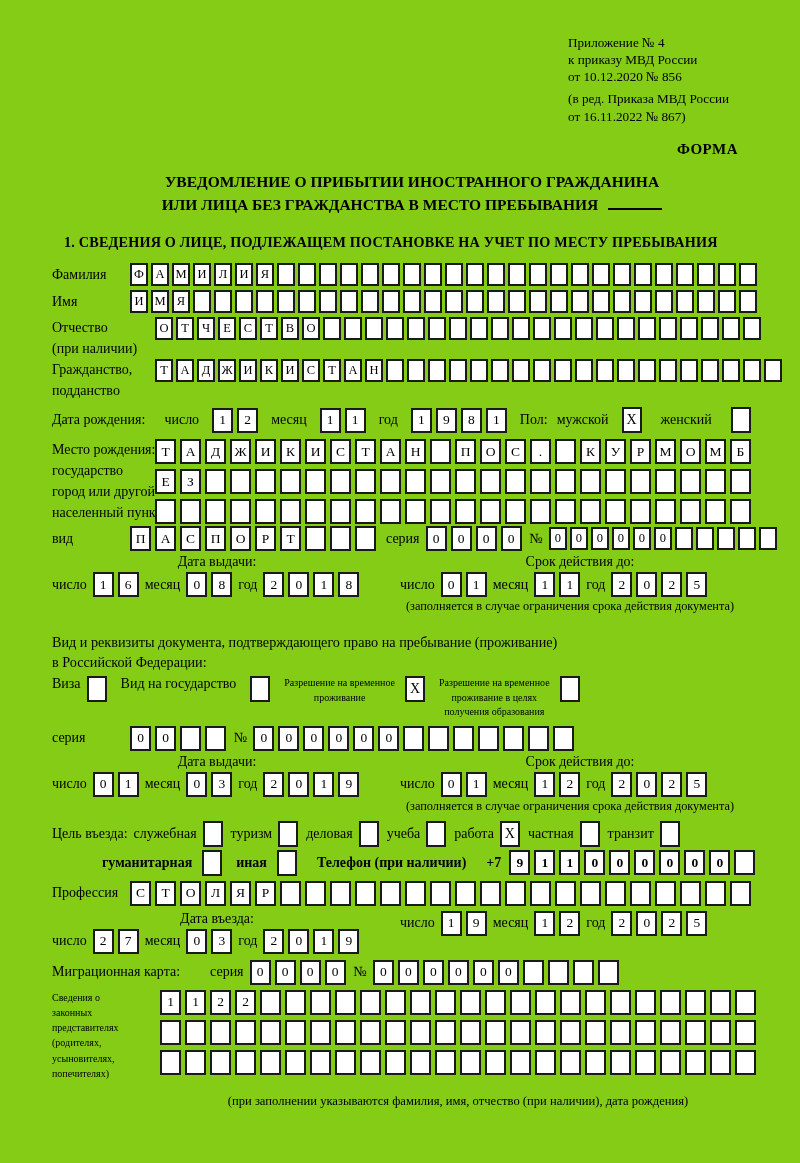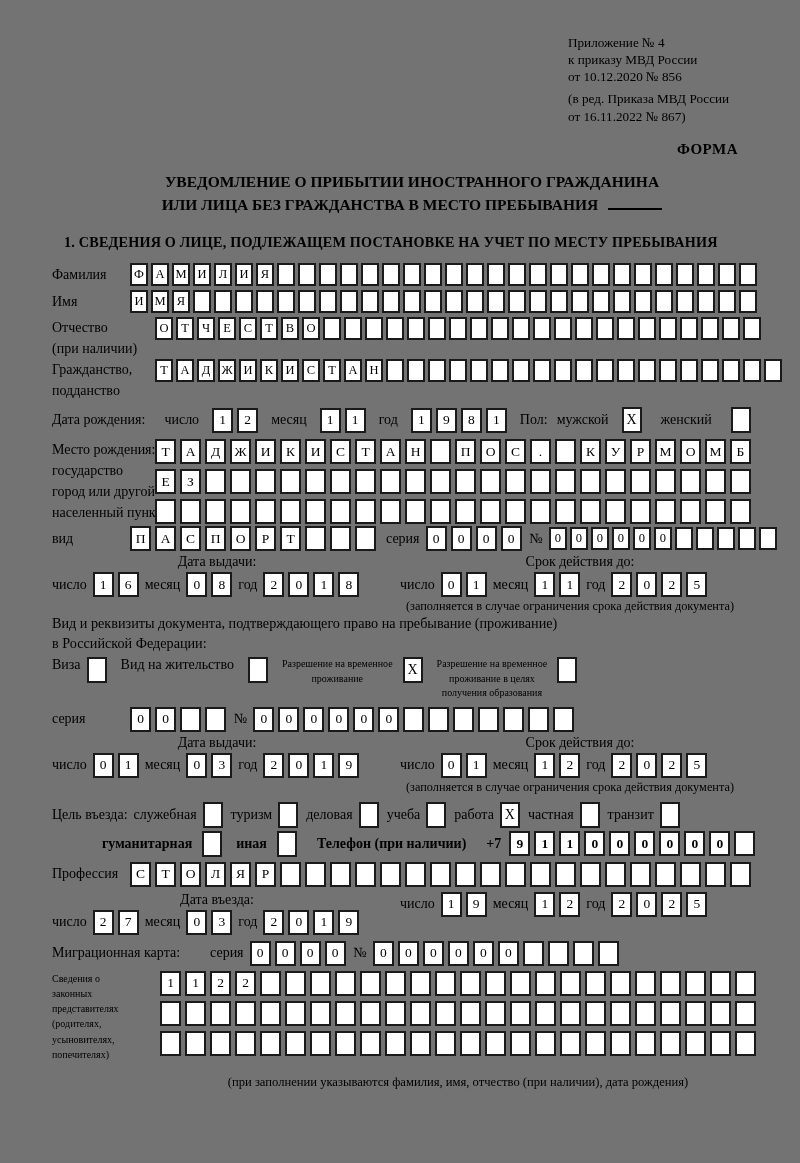--- a/index.html
+++ b/index.html
@@ -2,21 +2,21 @@
 <html><head>
 <meta charset="utf-8">
 <style>
   * { box-sizing: border-box; margin: 0; padding: 0; }
   html, body { background: #ffffff; }
   body {
     width: 800px; height: 1163px;
     font-family: "Liberation Serif", "DejaVu Serif", serif;
     color: #000;
   }
-  .page { position: relative; width: 800px; height: 1163px; padding: 34px 28px 17px 52px; overflow: hidden; background: #737373; }
+  .page { position: relative; width: 800px; height: 1163px; padding: 34px 28px 17px 52px; overflow: hidden; background: #84cc16; }
 
   
   .ref { margin-left: 516px; font-size: 13.2px; line-height: 1.3; }
   .ref .ref-gap { margin-top: 5px; }
   .forma { text-align: right; padding-right: 34px; font-weight: bold; font-size: 15px; margin-top: 16px; letter-spacing: .5px; }
 
   .title { text-align: center; font-weight: bold; font-size: 15.5px; line-height: 1.5; margin-top: 12px; }
   .uline { display: inline-block; width: 54px; border-bottom: 2px solid #000; height: 12px; margin-left: 10px; }
   .s1 { font-weight: bold; font-size: 14.2px; margin: 18px 0 0 12px; letter-spacing: .2px; white-space: nowrap; }
 
@@ -51,21 +51,21 @@
   .note { font-size: 12.3px; text-align: right; padding-right: 38px; margin-top: 2px; }
 
   
   .optrow { display: flex; align-items: flex-start; margin-top: 5px; }
   .oml { text-align: center; font-size: 10px; line-height: 1.45; flex: none; }
   .gap6 { margin-left: 6px; } .gap10 { margin-left: 10px; } .gap14 { margin-left: 14px; }
   .gap20 { margin-left: 20px; } .gap30 { margin-left: 30px; } .gap8 { margin-left: 8px; }
   .ind50 { padding-left: 50px; font-weight: bold; }
 
   .doc-heading { text-align: center; font-weight: bold; font-size: 14px; margin-top: 3px; }
-  .plain { font-size: 14.2px; margin-top: 1px; }
+  .plain { font-size: 14.2px; margin-top: 20px; }
   .rep-note { font-size: 12.6px; margin-top: 14px; text-align: center; }
 </style>
 </head>
 <body>
 
 <div class="page">
 
   <div class="ref">
     <div>Приложение № 4</div>
     <div>к приказу МВД России</div>
@@ -432,21 +432,21 @@
     </div>
   </div>
   <div class="note">(заполняется в случае ограничения срока действия документа)</div>
 
   <div class="plain">Вид и реквизиты документа, подтверждающего право на пребывание (проживание)</div>
   <div class="plain" style="margin-top:3px">в Российской Федерации:</div>
 
   <div class="optrow">
     <span class="olabel">Виза</span>
     <span class="cell cb gap6"></span>
-    <span class="olabel gap14">Вид на жительство</span>
+    <span class="olabel gap14">Вид на государство</span>
     <span class="cell cb gap14"></span>
     <div class="oml gap14">
       <div>Разрешение на временное</div>
       <div>проживание</div>
     </div>
     <span class="cell cb gap10">X</span>
     <div class="oml gap14">
       <div>Разрешение на временное</div>
       <div>проживание в целях</div>
       <div>получения образования</div>

